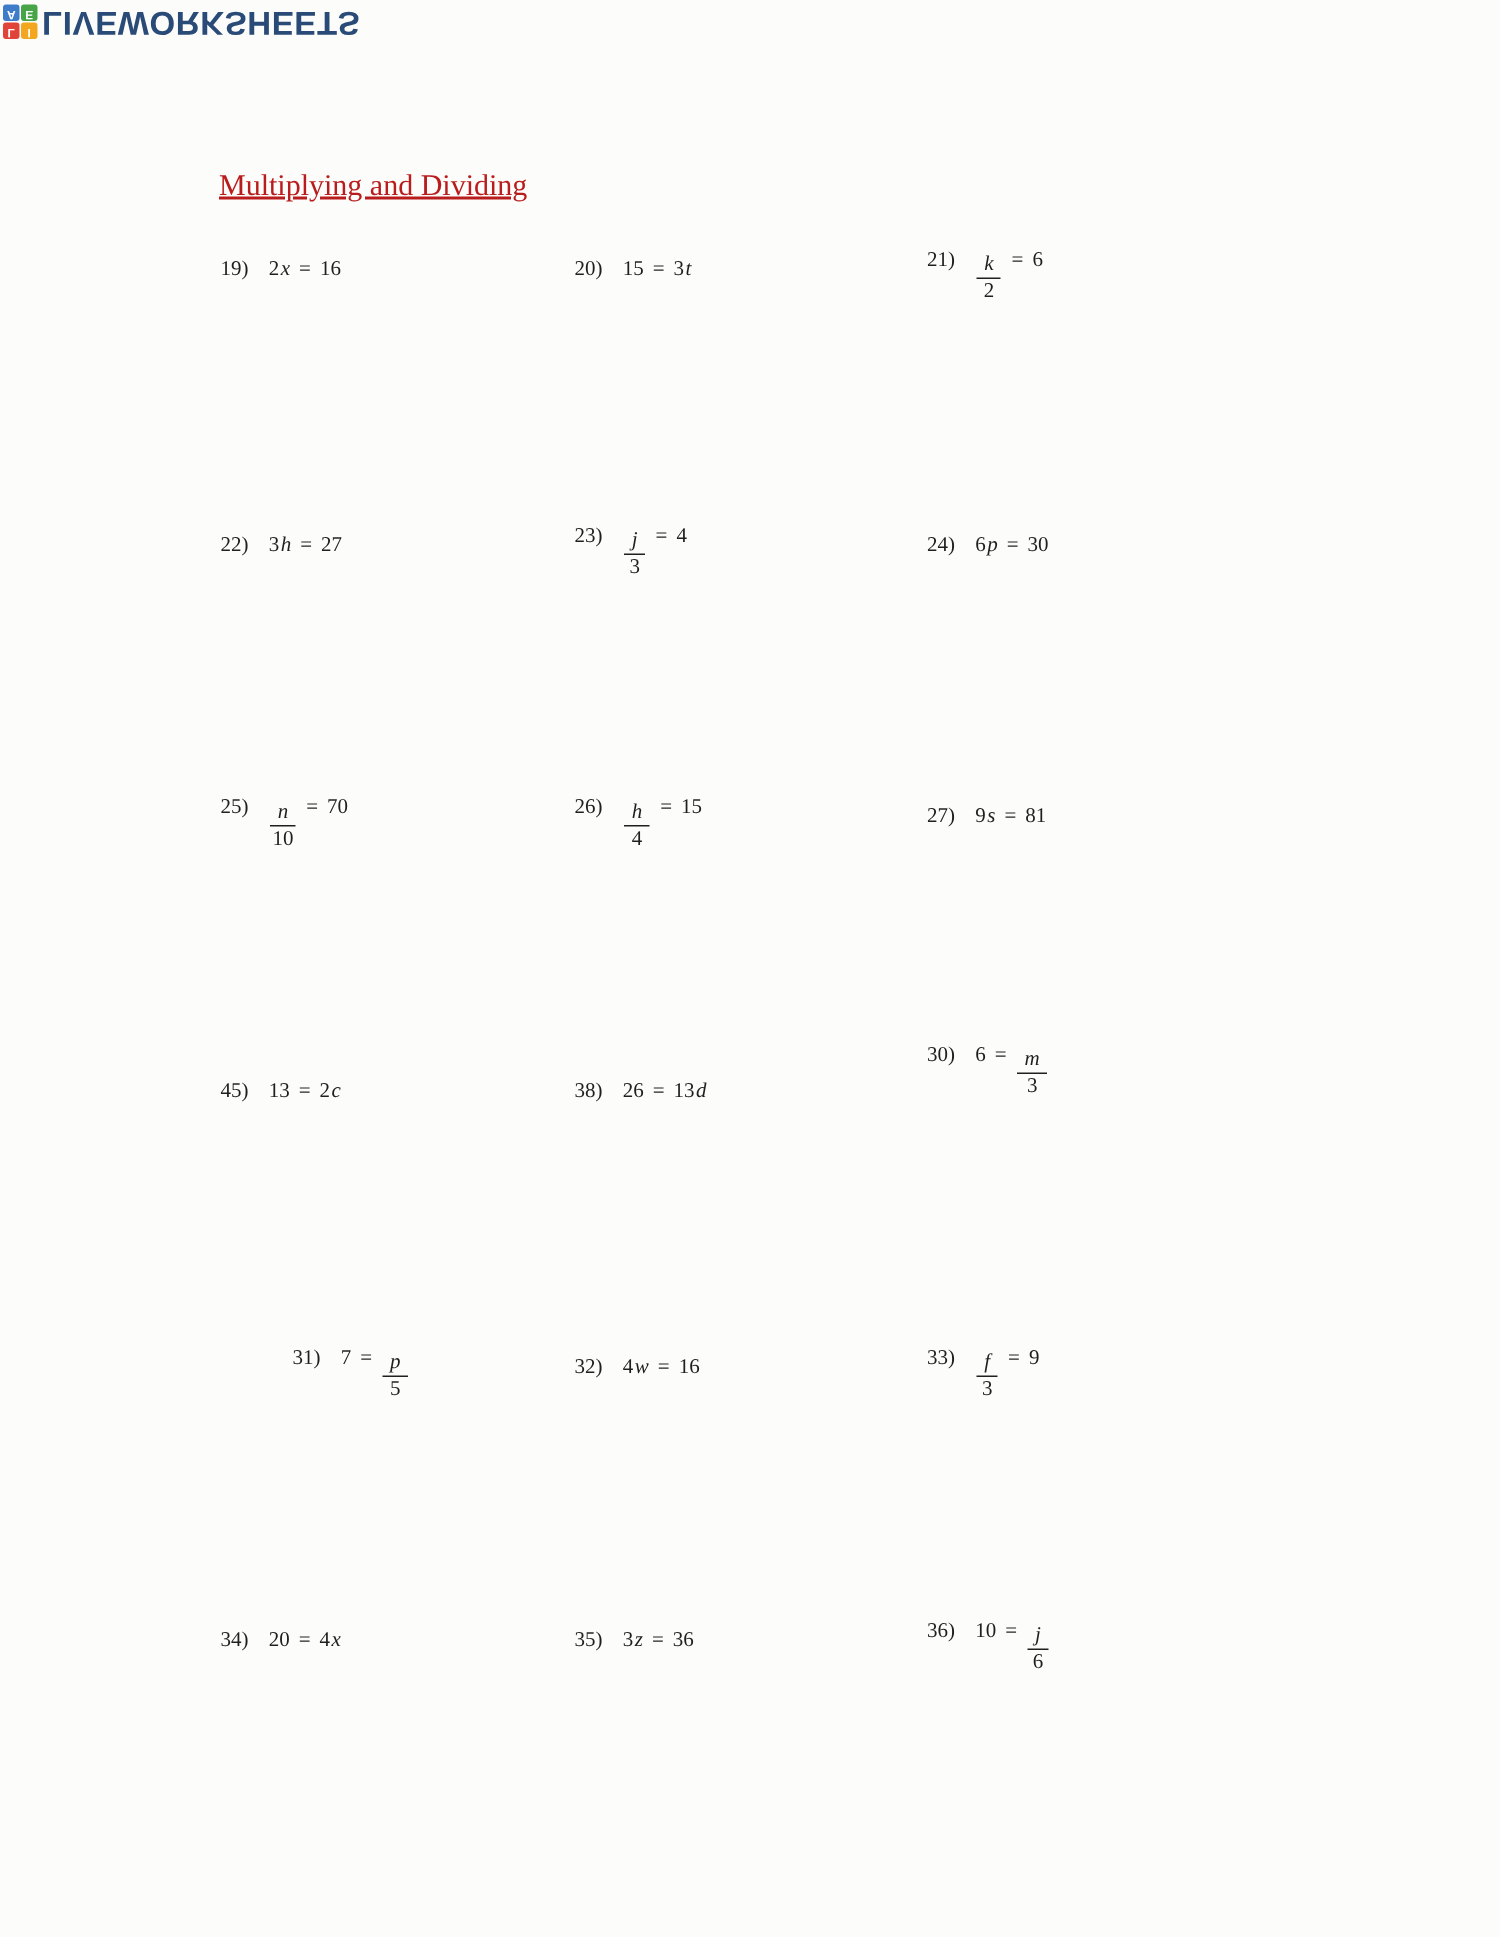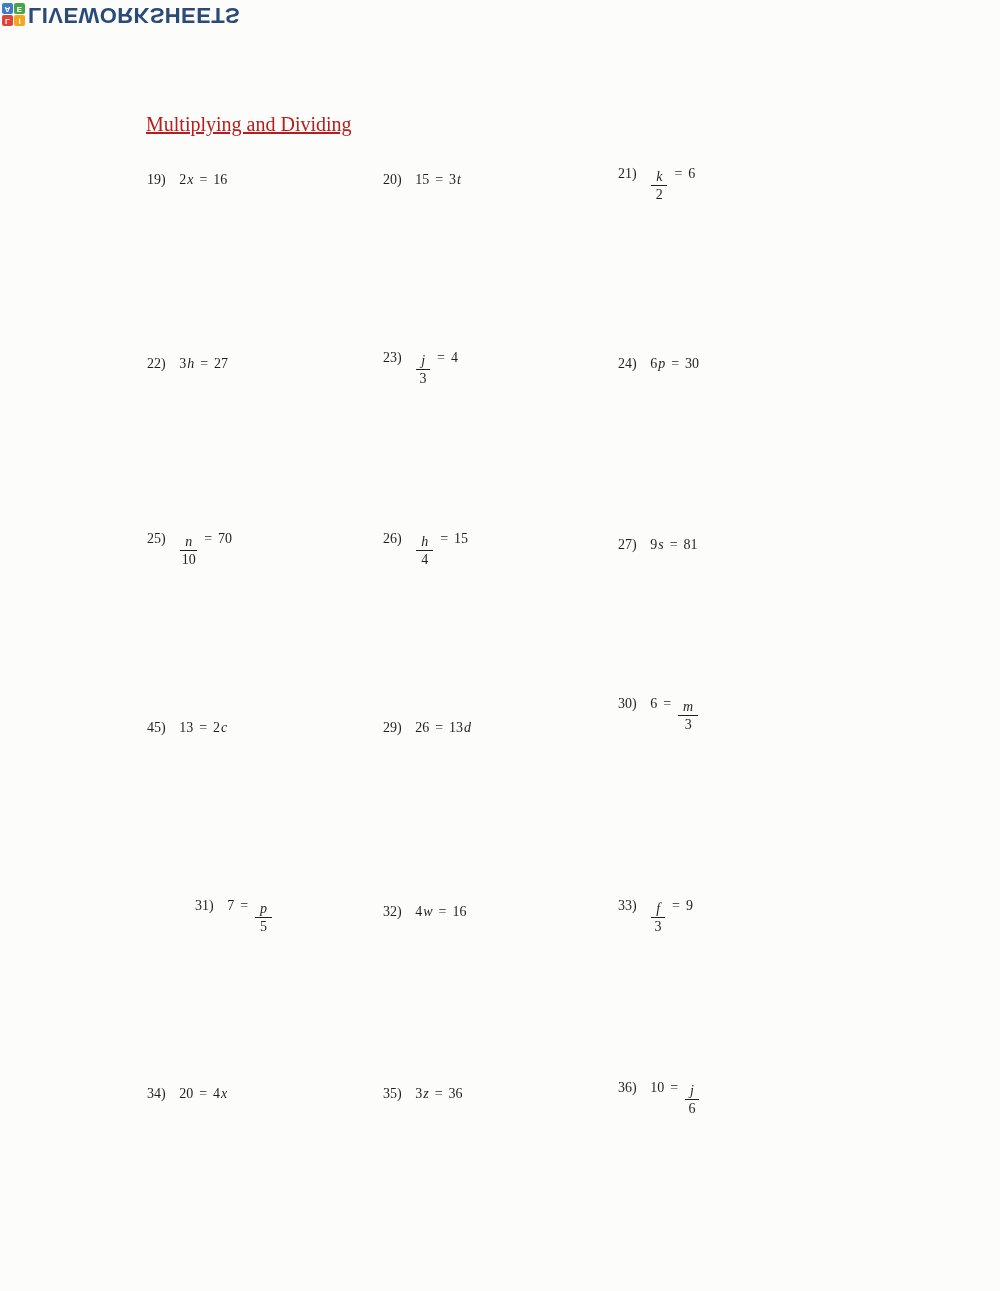--- a/index.html
+++ b/index.html
@@ -124,21 +124,21 @@
       <span class="plabel">27)</span>
       <span class="equation"><span class="t-n">9</span><span class="t-v">s</span><span class="t-o">=</span><span class="t-n">81</span></span>
     </div>
 
     <div class="problem" style="left: 147px; top: 716px;">
       <span class="plabel">45)</span>
       <span class="equation"><span class="t-n">13</span><span class="t-o">=</span><span class="t-n">2</span><span class="t-v">c</span></span>
     </div>
 
     <div class="problem" style="left: 383px; top: 716px;">
-      <span class="plabel">29)</span>
+      <span class="plabel">38)</span>
       <span class="equation"><span class="t-n">26</span><span class="t-o">=</span><span class="t-n">13</span><span class="t-v">d</span></span>
     </div>
 
     <div class="problem" style="left: 618px; top: 692px;">
       <span class="plabel">30)</span>
       <span class="equation"><span class="t-n">6</span><span class="t-o">=</span><span class="frac"><span class="fn">m</span><span class="fd">3</span></span></span>
     </div>
 
     <div class="problem" style="left: 147px; top: 894px; margin-left: 48px;">
       <span class="plabel">31)</span>

